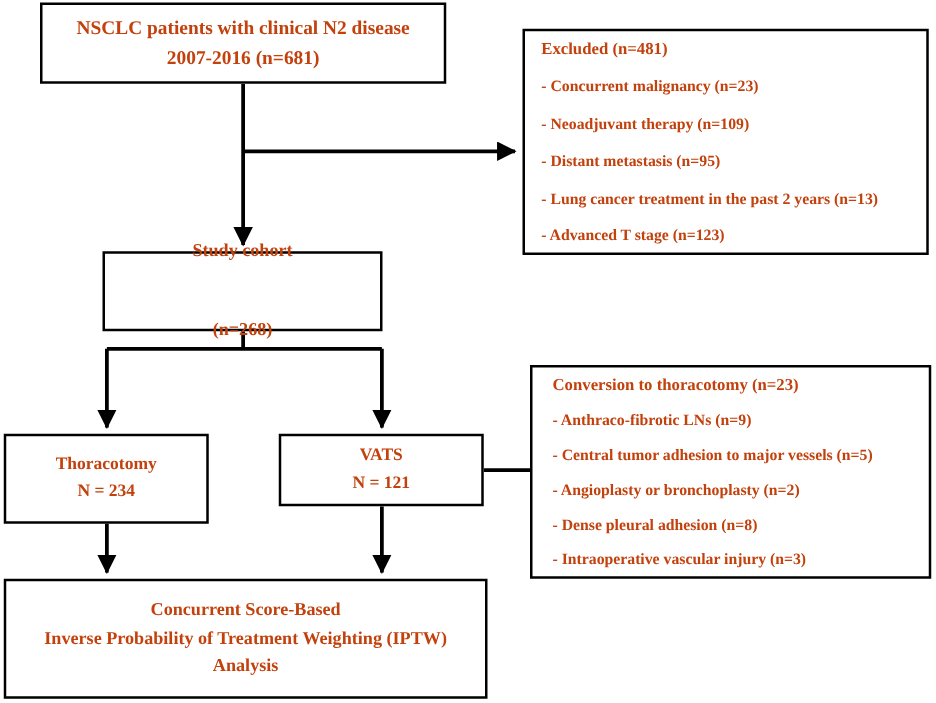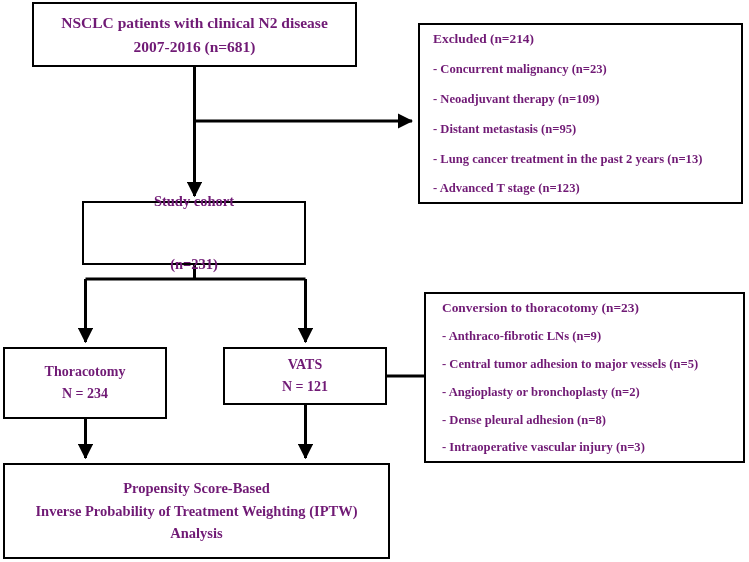--- a/index.html
+++ b/index.html
@@ -25,21 +25,21 @@
     pointer-events: none;
   }
   .box {
     position: absolute;
     box-sizing: border-box;
     border: 2.5px solid #000000;
     background: #ffffff;
     display: flex;
     flex-direction: column;
     justify-content: center;
-    color: #701a75;
+    color: #c2410c;
   }
   .box.centered {
     align-items: center;
     text-align: center;
   }
   .box.listbox {
     align-items: flex-start;
     text-align: left;
     padding: 6px 9px 6px 13px;
     justify-content: space-between;
@@ -92,31 +92,31 @@
       <path d="M 305.5 405 L 305.5 458" marker-end="url(#arrow)"></path>
     </g>
   </svg>
 
   <div class="box centered" id="box-source">
     <div class="line">NSCLC patients with clinical N2 disease</div>
     <div class="line">2007-2016 (n=681)</div>
   </div>
 
   <div class="box listbox" id="box-excluded">
-    <div class="line">Excluded (n=214)</div>
+    <div class="line">Excluded (n=481)</div>
     <div class="line">- Concurrent malignancy (n=23)</div>
     <div class="line">- Neoadjuvant therapy (n=109)</div>
     <div class="line">- Distant metastasis (n=95)</div>
     <div class="line">- Lung cancer treatment in the past 2 years (n=13)</div>
     <div class="line">- Advanced T stage (n=123)</div>
   </div>
 
   <div class="box centered" id="box-cohort">
     <div class="line">Study cohort</div>
-    <div class="line">(n=231)</div>
+    <div class="line">(n=268)</div>
   </div>
 
   <div class="box centered" id="box-thoracotomy">
     <div class="line">Thoracotomy</div>
     <div class="line">N = 234</div>
   </div>
 
   <div class="box centered" id="box-vats">
     <div class="line">VATS</div>
     <div class="line">N = 121</div>
@@ -125,18 +125,18 @@
   <div class="box listbox" id="box-conversion">
     <div class="line">Conversion to thoracotomy (n=23)</div>
     <div class="line">- Anthraco-fibrotic LNs (n=9)</div>
     <div class="line">- Central tumor adhesion to major vessels (n=5)</div>
     <div class="line">- Angioplasty or bronchoplasty (n=2)</div>
     <div class="line">- Dense pleural adhesion (n=8)</div>
     <div class="line">- Intraoperative vascular injury (n=3)</div>
   </div>
 
   <div class="box centered" id="box-analysis">
-    <div class="line">Propensity Score-Based</div>
+    <div class="line">Concurrent Score-Based</div>
     <div class="line">Inverse Probability of Treatment Weighting (IPTW)</div>
     <div class="line">Analysis</div>
   </div>
 
 </div>
 
 </body></html>

